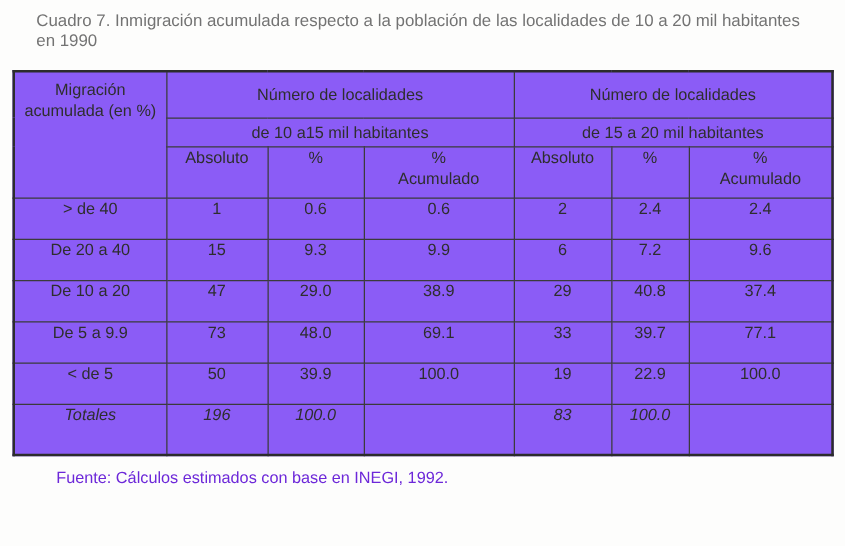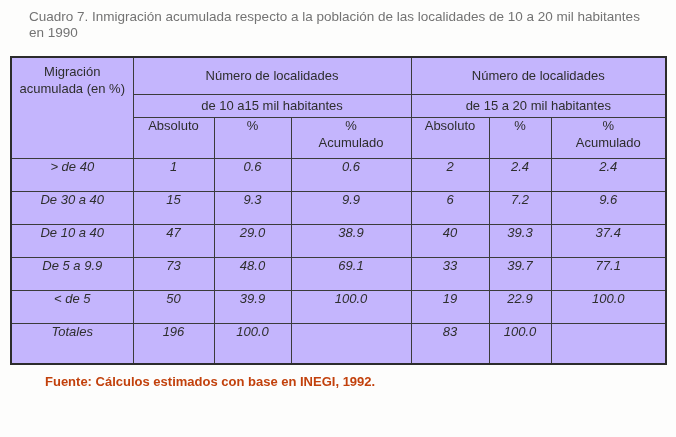--- a/index.html
+++ b/index.html
@@ -22,48 +22,47 @@
     font-size: 13.5px;
     line-height: 1.22;
     color: #737373;
   }
   table.doc-table {
     border-collapse: collapse;
     table-layout: fixed;
     margin: 14px 0 0 10px;
     width: 655px;
     border: 2px solid #2c2c2c;
-    background: #c4b5fd;
+    background: #8b5cf6;
   }
   table.doc-table td, table.doc-table th {
     border: 1px solid #3b3b3b;
     font-weight: normal;
     font-size: 13px;
     text-align: center;
     padding: 0 2px;
     overflow: hidden;
     color: #2e2e2e;
   }
   .hrow1 td, .hrow1 th { height: 36px; vertical-align: middle; }
   .hrow2 td, .hrow2 th { height: 22px; vertical-align: middle; }
   .hrow3 td, .hrow3 th { height: 40px; vertical-align: top; padding-top: 4px; }
   .stub {
     vertical-align: top !important;
     padding-top: 5px !important;
     line-height: 1.35;
   }
-  .drow td { height: 32px; vertical-align: top; padding-top: 7px; font-style: italic; }
+  .drow td { height: 32px; vertical-align: top; padding-top: 7px; }
   .trow td { height: 39px; vertical-align: top; padding-top: 9px; }
   .prewrap { white-space: pre-line; line-height: 1.3; }
   .italic { font-style: italic; margin-left: 36px; }
   .footer {
     margin: 9px 0 0 45px;
     font-size: 13px;
-    color: #c2410c;
-    font-weight: bold;
+    color: #6d28d9;
   }
 </style>
 </head>
 <body>
 
 <div id="page">
 
   <div class="title">Cuadro 7. Inmigración acumulada respecto a la población de las localidades de 10 a 20 mil habitantes en 1990</div>
 
   <table class="doc-table">
@@ -104,36 +103,36 @@
       <td>&gt; de 40</td>
       <td>1</td>
       <td>0.6</td>
       <td>0.6</td>
       <td>2</td>
       <td>2.4</td>
       <td>2.4</td>
     </tr>
 
     <tr class="drow">
-      <td>De 30 a 40</td>
+      <td>De 20 a 40</td>
       <td>15</td>
       <td>9.3</td>
       <td>9.9</td>
       <td>6</td>
       <td>7.2</td>
       <td>9.6</td>
     </tr>
 
     <tr class="drow">
-      <td>De 10 a 40</td>
+      <td>De 10 a 20</td>
       <td>47</td>
       <td>29.0</td>
       <td>38.9</td>
-      <td>40</td>
-      <td>39.3</td>
+      <td>29</td>
+      <td>40.8</td>
       <td>37.4</td>
     </tr>
 
     <tr class="drow">
       <td>De 5 a 9.9</td>
       <td>73</td>
       <td>48.0</td>
       <td>69.1</td>
       <td>33</td>
       <td>39.7</td>

